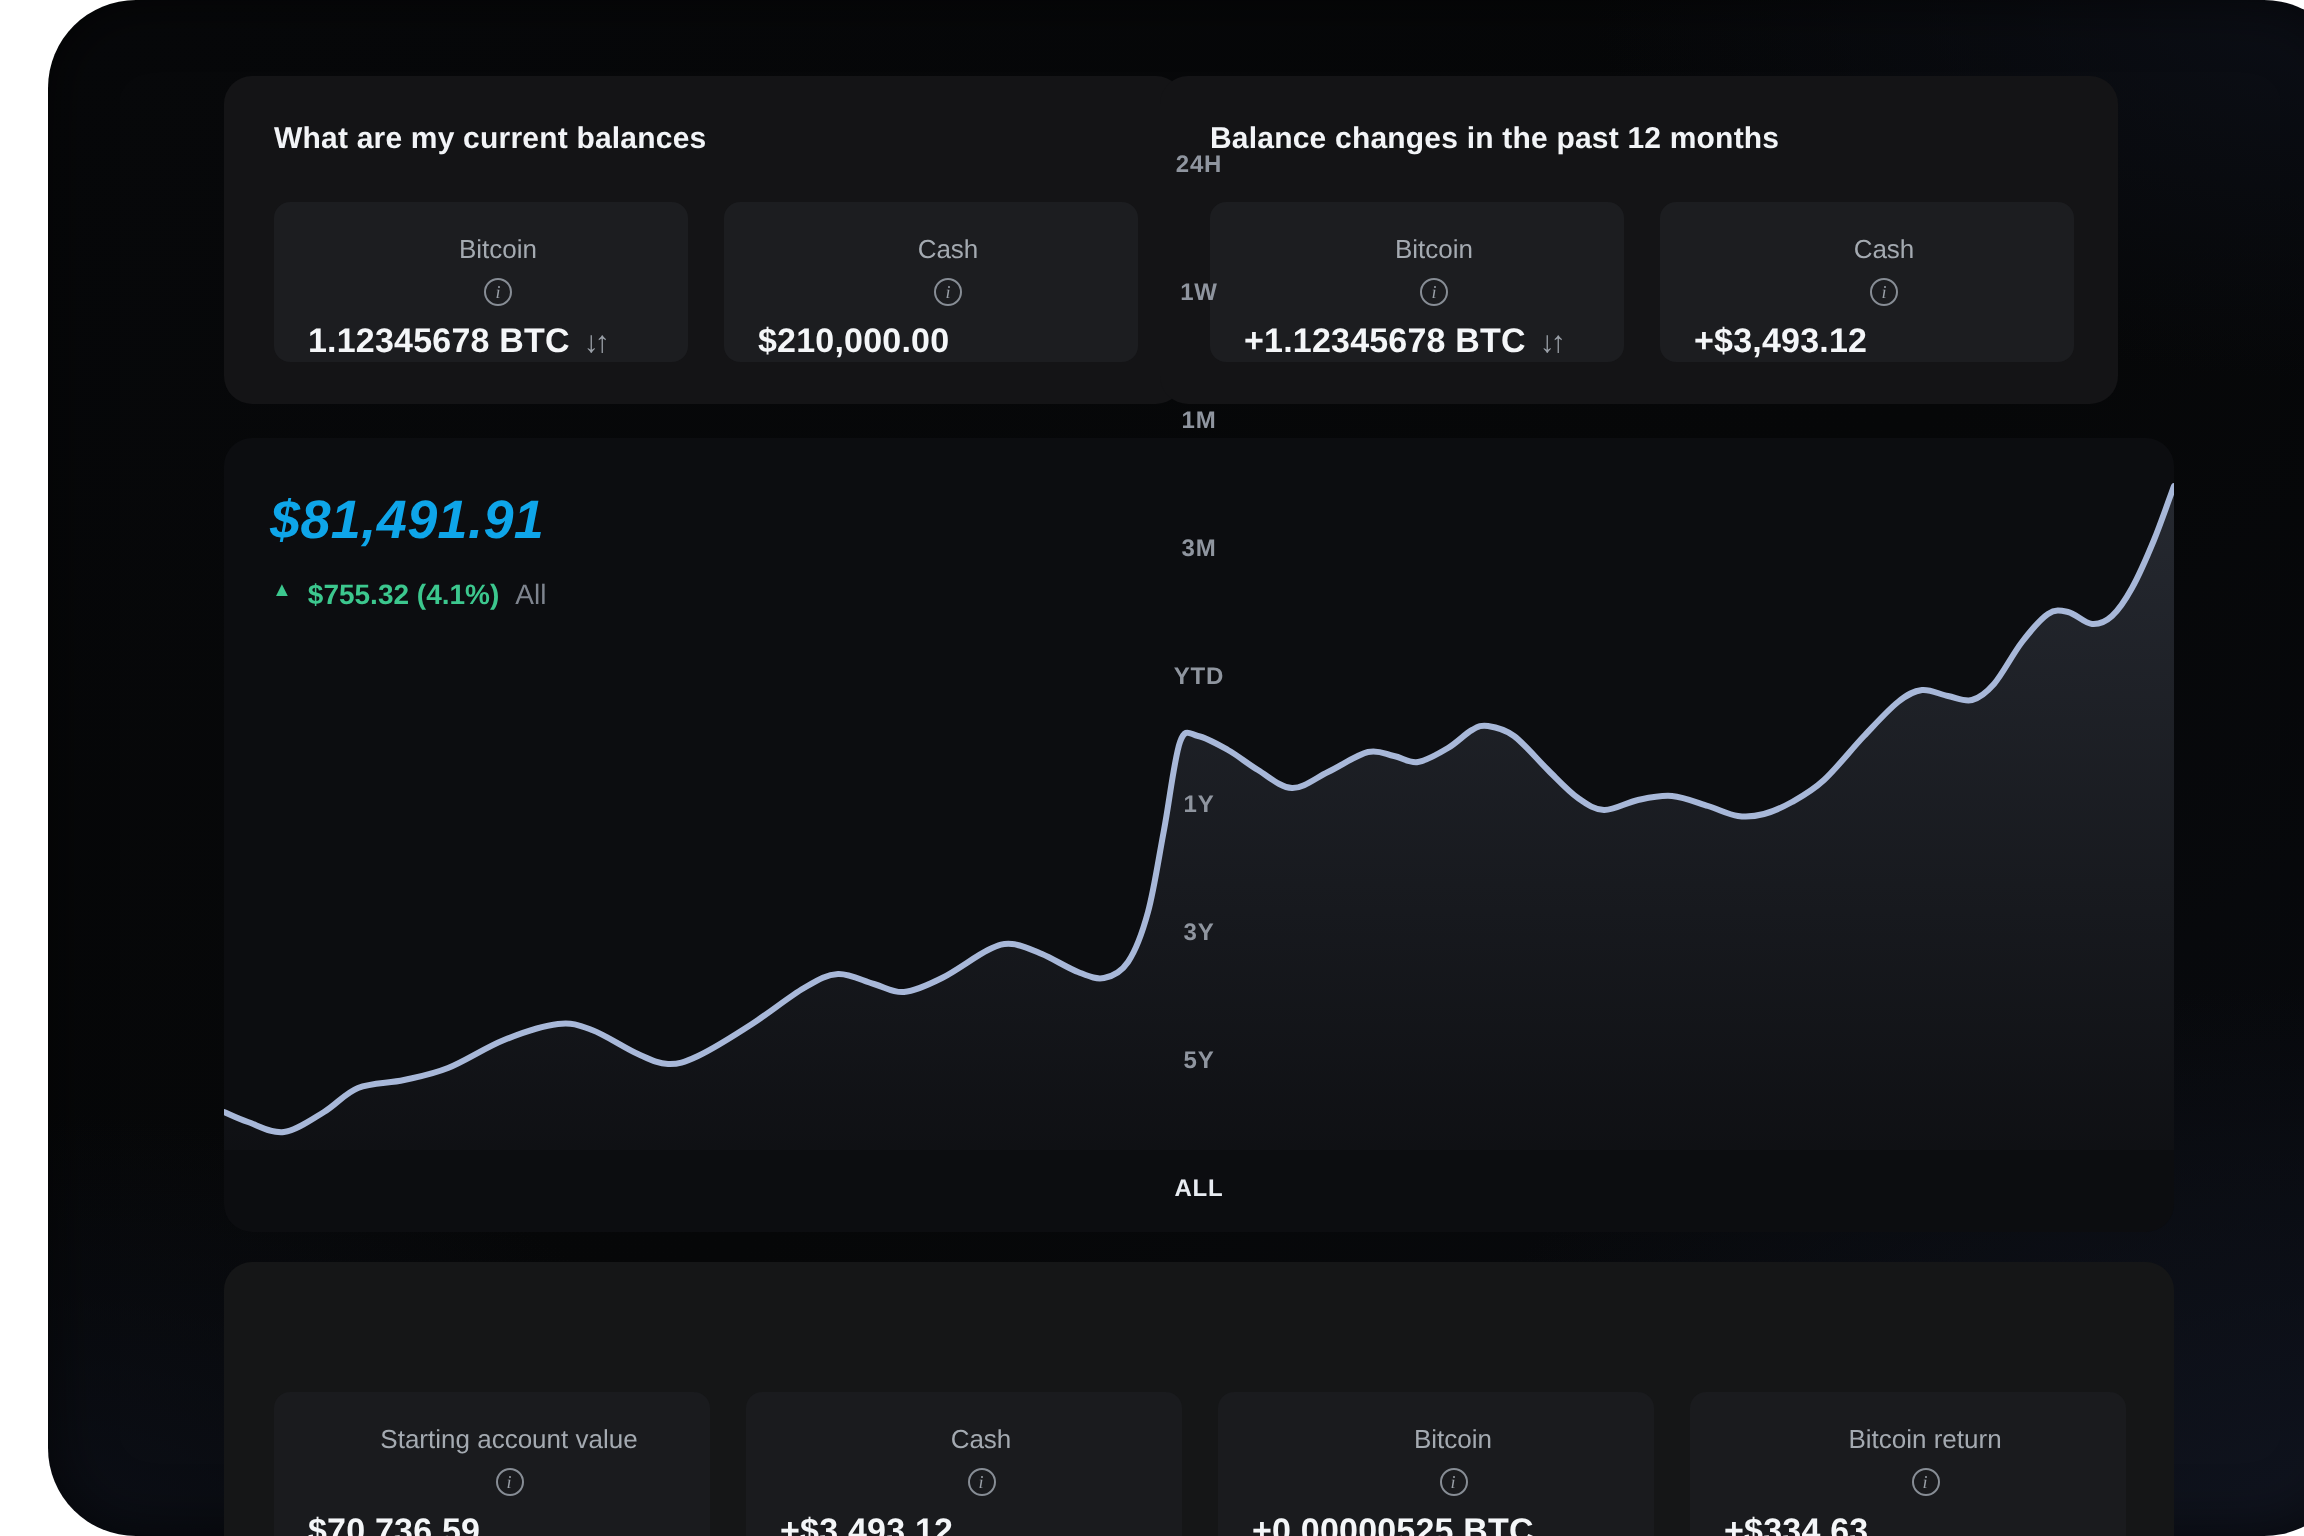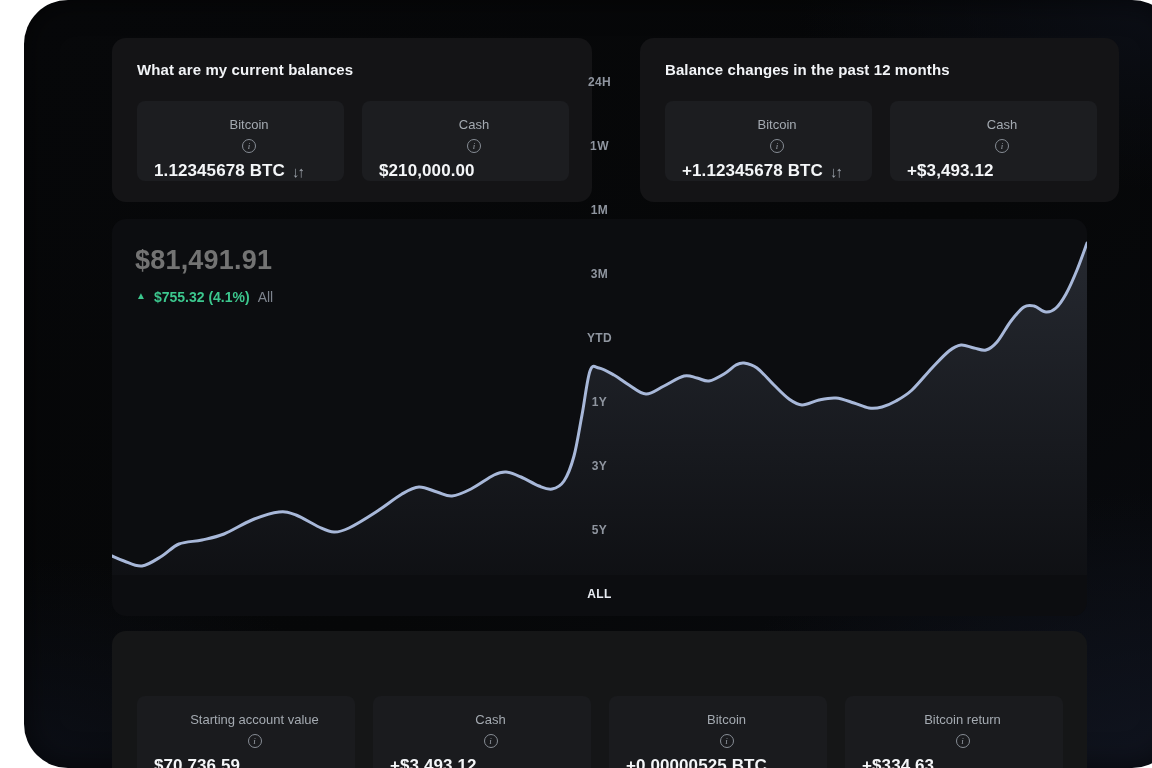--- a/index.html
+++ b/index.html
@@ -19,21 +19,21 @@
     box-shadow: inset 0 0 30px rgba(0,0,0,0.6);
     margin-left: 24px;
   }
 
   .card {
     position: absolute;
     background: #141416;
     border-radius: 14px;
   }
   #card-balances { left: 88px; top: 38px;  width: 480px; height: 164px; }
-  #card-changes  { left: 616px; top: 38px; width: 479px; height: 164px; }
+  #card-changes  { left: 556px; top: 38px; width: 479px; height: 164px; }
   #card-chart    { left: 88px; top: 219px; width: 975px; height: 397px; background: #0c0d10; }
   #card-account  { left: 88px; top: 631px; width: 975px; height: 210px; background: #151617; }
 
   .card-title {
     position: absolute; left: 25px; top: 23px;
     font-size: 15px; font-weight: 700; color: #f2f4f7; letter-spacing: 0.1px;
   }
 
   .stat-row { position: absolute; left: 25px; top: 63px; display: flex; gap: 18px; }
   #card-account .stat-row { top: 65px; }
@@ -57,21 +57,21 @@
   }
   .stat-value {
     margin-top: 8px;
     font-size: 17px; font-weight: 700; color: #f4f6f8; letter-spacing: 0.1px;
     display: flex; align-items: center; gap: 7px;
   }
   .stat-suffix { color: #9aa0a8; font-weight: 400; font-size: 15px; letter-spacing: -2px; }
 
   .big-value {
     position: absolute; left: 23px; top: 26px;
-    font-size: 27px; font-weight: 700; color: #737373; letter-spacing: 0.2px;
+    font-size: 27px; font-weight: 700; color: #0ea5e9; letter-spacing: 0.2px; font-style: italic;
   }
   .change-row {
     position: absolute; left: 24px; top: 70px;
     display: flex; align-items: center; gap: 8px;
     font-size: 14px; font-weight: 700;
   }
   .change-up { color: #3cc78e; display: flex; align-items: center; gap: 8px; }
   .triangle-up { font-size: 10px; line-height: 1; transform: translateY(-1px); }
   .change-range { color: #7e848e; font-weight: 400; font-size: 14px; }
 

